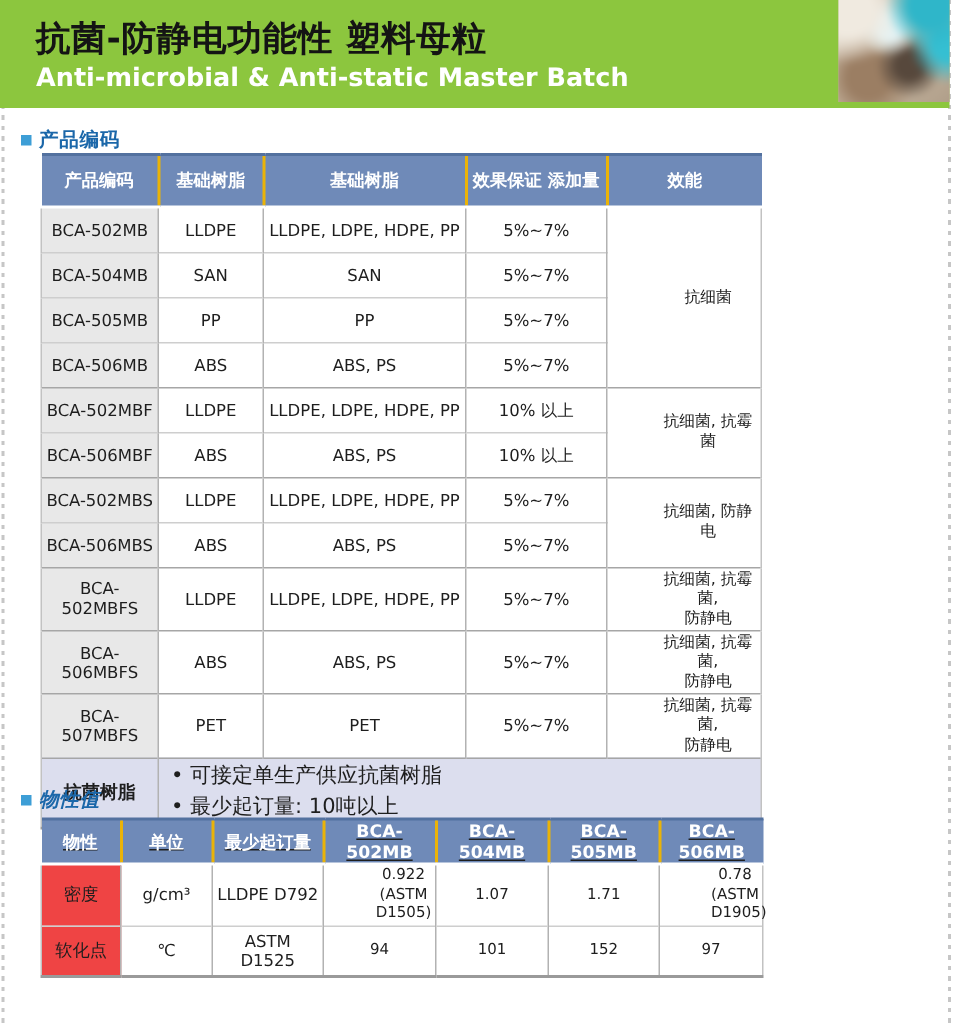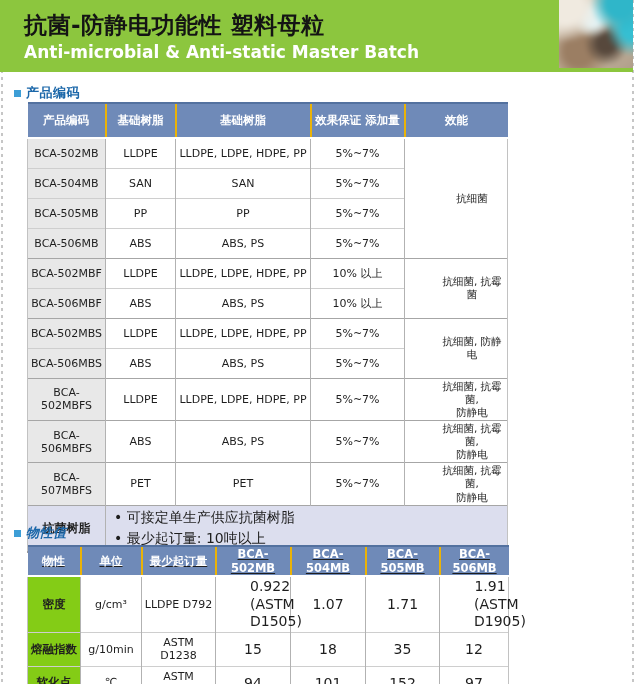--- a/index.html
+++ b/index.html
@@ -59,25 +59,25 @@
   #t1 tr.grp td{border-top:1px solid #a6a6a6;}
   #t1 td.eff{font-size:10.5px;}
   #t1 tfoot td{background:#dcdeee;border-top:1px solid #a6a6a6;border-bottom:2px solid #9a9a9a;}
   #t1 tfoot tr{height:40px;}
   #t1 .foot-label{font-weight:800;font-size:12px;}
   #t1 .foot-notes{text-align:left;padding-left:8px;font-size:14px;line-height:1.55;}
 
   
   #t2{top:545px;width:481px;}
   #t2 .th-row{height:30px;text-decoration:underline;}
-  #t2 td.prop{background:#84cc16;font-weight:700;font-size:11.5px;}
+  #t2 td.prop{background:#ef4444;font-weight:400;font-size:11.5px;}
   #t2 tr.r0{height:38px;}
   #t2 tr.r1,#t2 tr.r2{height:34px;}
   #t2 tbody tr:last-child td{border-bottom:2px solid #9a9a9a;}
-  #t2 td.val{font-size:14px;}
+  #t2 td.val{font-size:10px;}
 </style>
 </head>
 <body>
 
 <div class="edge left"></div>
 <div class="edge right"></div>
 
 <div class="banner">
   <div class="banner-title-cn">抗菌-防静电功能性  塑料母粒</div>
   <div class="banner-title-en">Anti-microbial &amp; Anti-static  Master Batch</div>
@@ -224,31 +224,22 @@
   </thead>
   <tbody>
     <tr class="r0">
       <td class="prop">密度</td>
       <td>g/cm³</td>
       <td>LLDPE D792</td>
       <td class="val pre">0.922
 (ASTM D1505)</td>
       <td class="val">1.07</td>
       <td class="val">1.71</td>
-      <td class="val pre">1.91
+      <td class="val pre">0.78
 (ASTM D1905)</td>
-    </tr>
-    <tr class="r1">
-      <td class="prop">熔融指数</td>
-      <td>g/10min</td>
-      <td>ASTM D1238</td>
-      <td class="val">15</td>
-      <td class="val">18</td>
-      <td class="val">35</td>
-      <td class="val">12</td>
     </tr>
     <tr class="r2">
       <td class="prop">软化点</td>
       <td>℃</td>
       <td>ASTM D1525</td>
       <td class="val">94</td>
       <td class="val">101</td>
       <td class="val">152</td>
       <td class="val">97</td>
     </tr>

